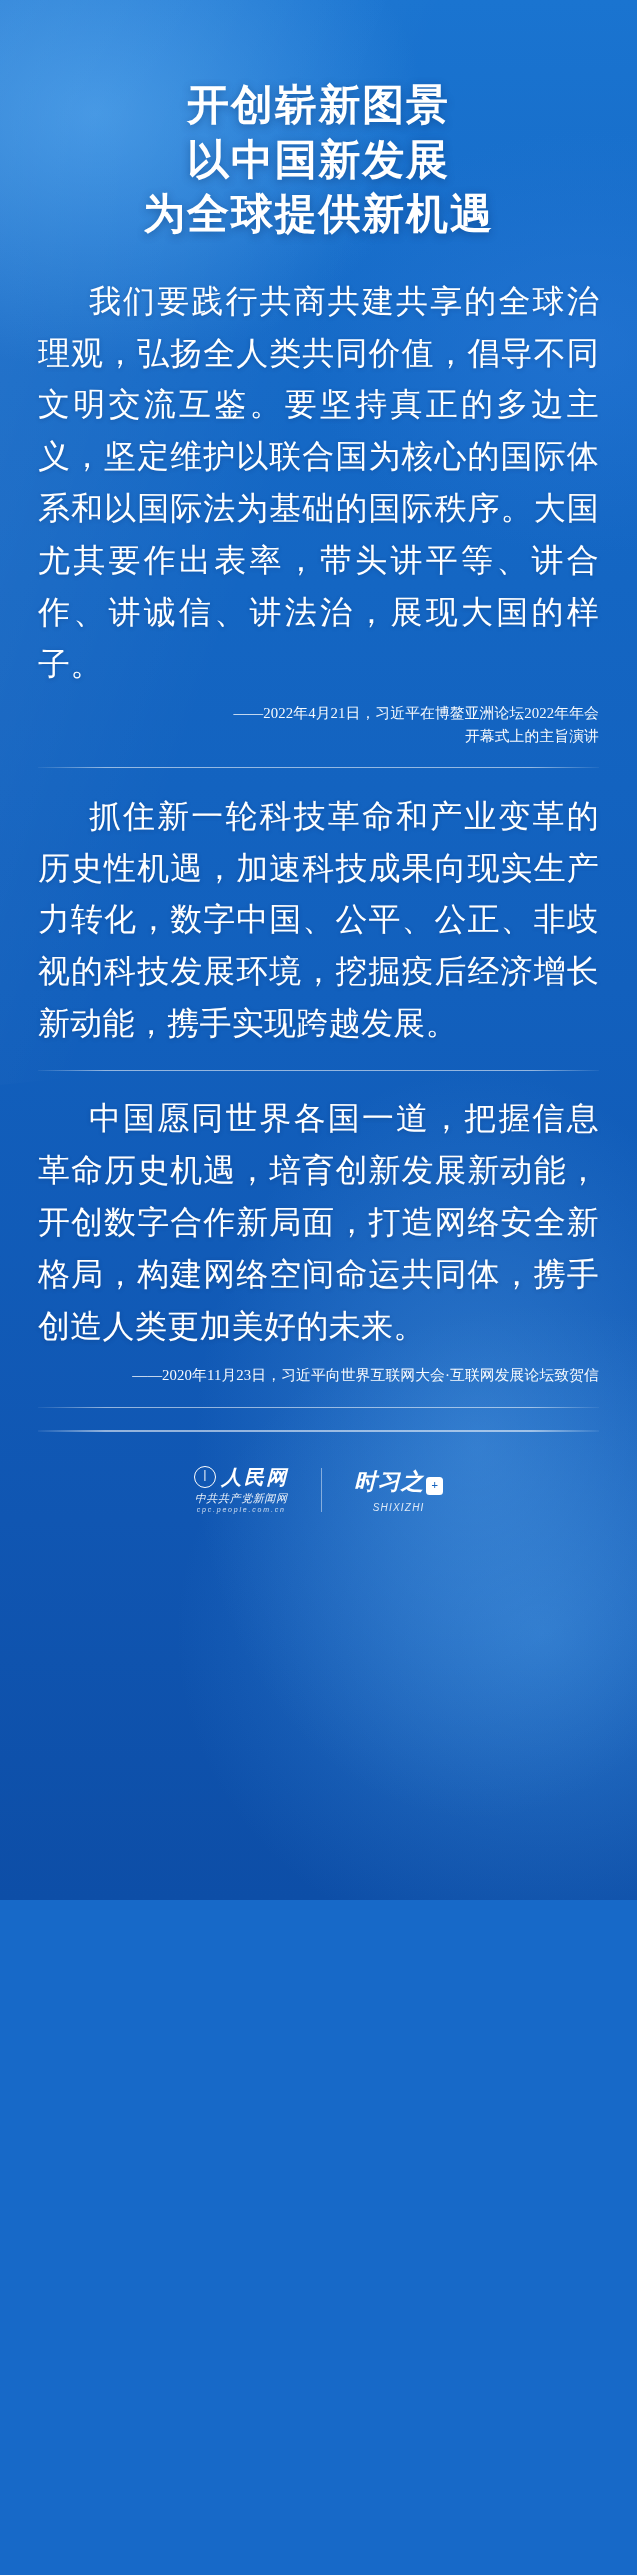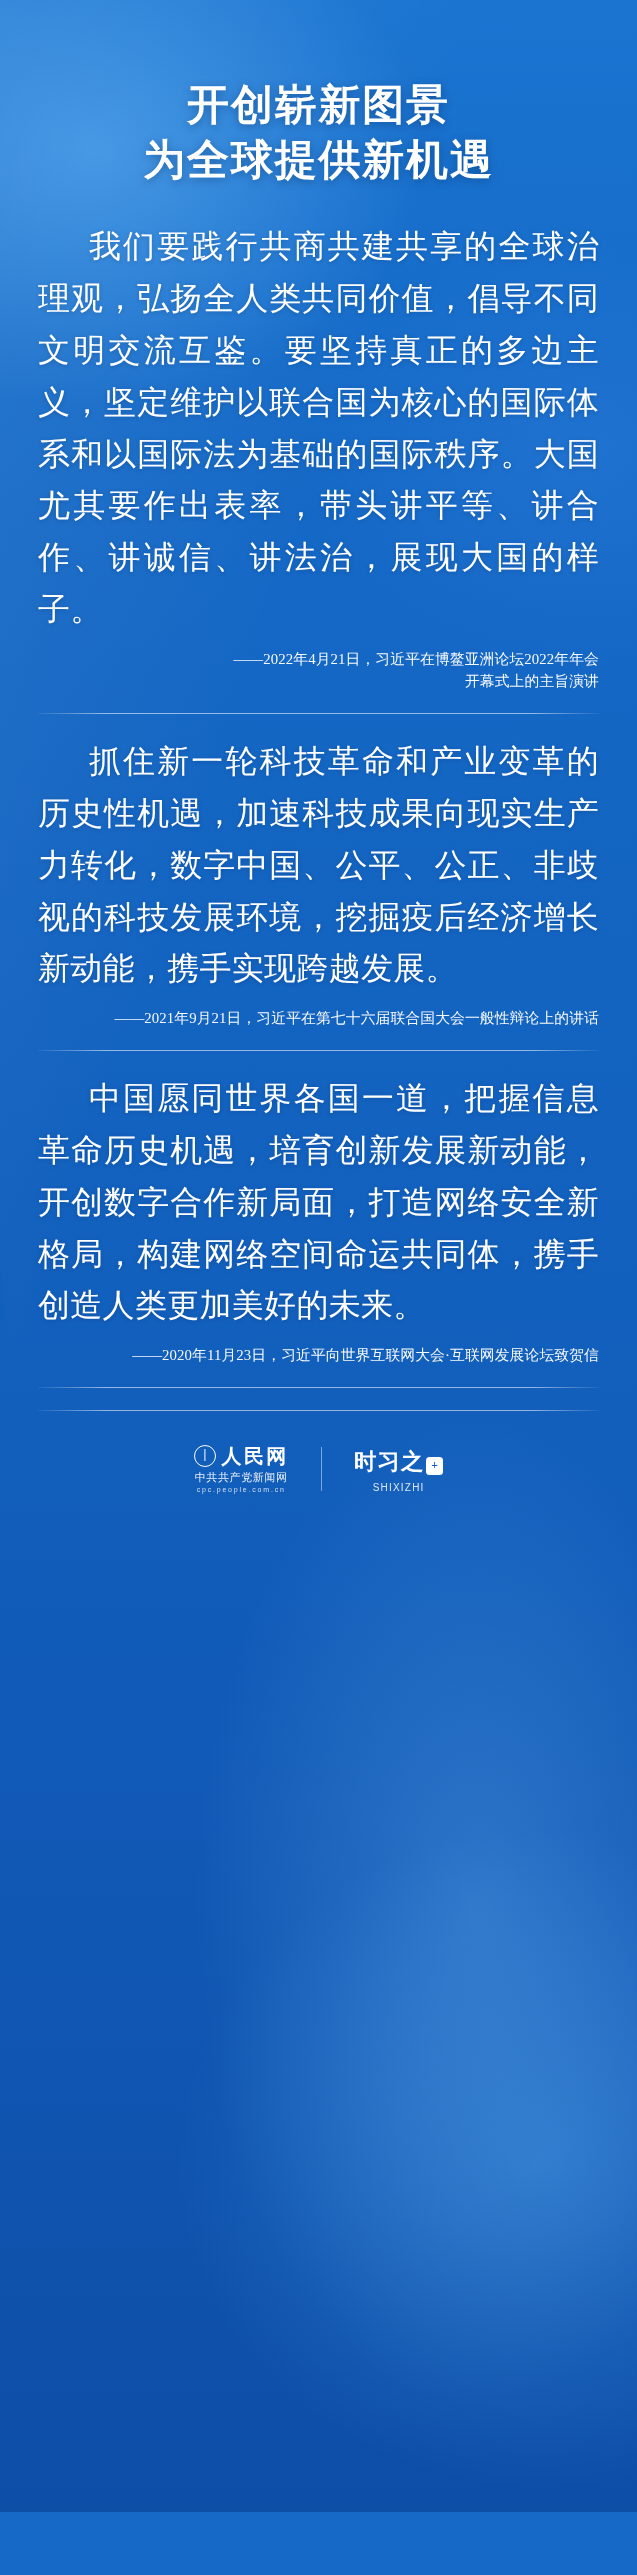--- a/index.html
+++ b/index.html
@@ -9,21 +9,21 @@
   body {
     width: 637px;
     height: 2576px;
     background: #1769c8;
     font-family: "Liberation Serif", serif;
     overflow: hidden;
   }
   .poster {
     position: relative;
     width: 637px;
-    height: 2512px;
+    height: 1900px;
     box-sizing: border-box;
     background:
       radial-gradient(ellipse 531px 413px at 15% 6%, rgba(90,175,245,0.55) 0%, rgba(90,175,245,0) 62%),
       radial-gradient(ellipse 472px 354px at 92% 18%, rgba(40,120,215,0.55) 0%, rgba(40,120,215,0) 60%),
       radial-gradient(ellipse 590px 531px at 85% 86%, rgba(80,165,240,0.40) 0%, rgba(80,165,240,0) 62%),
       linear-gradient(180deg, #1a74d0 0%, #1569c6 20%, #1260bd 52%, #1056b2 80%, #0d4ea7 100%);
     overflow: hidden;
   }
   
   .poster:before {
@@ -106,20 +106,21 @@
   
   .footer {
     position: relative;
     z-index: 3;
     margin-top: 34px;
     padding-bottom: 32px;
     display: flex;
     align-items: center;
     justify-content: center;
     gap: 32px;
+    font-style: italic;
   }
   .footer-sep {
     width: 1.2px;
     height: 44px;
     background: rgba(255,255,255,0.45);
   }
   .brand-people {
     display: flex;
     flex-direction: column;
     align-items: center;
@@ -208,37 +209,35 @@
 </style>
 </head>
 <body>
 
 <div class="poster">
 
   <div class="content">
 
     <div class="title-block">
       <div class="title-line">开创崭新图景</div>
+      <div class="title-line">以中国新发展</div>
       <div class="title-line">为全球提供新机遇</div>
     </div>
 
     <div class="quote">
       <div class="quote-text">我们要践行共商共建共享的全球治理观，弘扬全人类共同价值，倡导不同文明交流互鉴。要坚持真正的多边主义，坚定维护以联合国为核心的国际体系和以国际法为基础的国际秩序。大国尤其要作出表率，带头讲平等、讲合作、讲诚信、讲法治，展现大国的样子。</div>
       <div class="quote-source">
         <span class="src-line">——2022年4月21日，习近平在博鳌亚洲论坛2022年年会</span>
         <span class="src-line">开幕式上的主旨演讲</span>
       </div>
     </div>
     <div class="divider"></div>
 
     <div class="quote">
       <div class="quote-text">抓住新一轮科技革命和产业变革的历史性机遇，加速科技成果向现实生产力转化，数字中国、公平、公正、非歧视的科技发展环境，挖掘疫后经济增长新动能，携手实现跨越发展。</div>
-      <div class="quote-source">
-        <span class="src-line">——2021年9月21日，习近平在第七十六届联合国大会一般性辩论上的讲话</span>
-      </div>
     </div>
     <div class="divider"></div>
 
     <div class="quote">
       <div class="quote-text">中国愿同世界各国一道，把握信息革命历史机遇，培育创新发展新动能，开创数字合作新局面，打造网络安全新格局，构建网络空间命运共同体，携手创造人类更加美好的未来。</div>
       <div class="quote-source">
         <span class="src-line">——2020年11月23日，习近平向世界互联网大会·互联网发展论坛致贺信</span>
       </div>
     </div>
     <div class="divider"></div>

